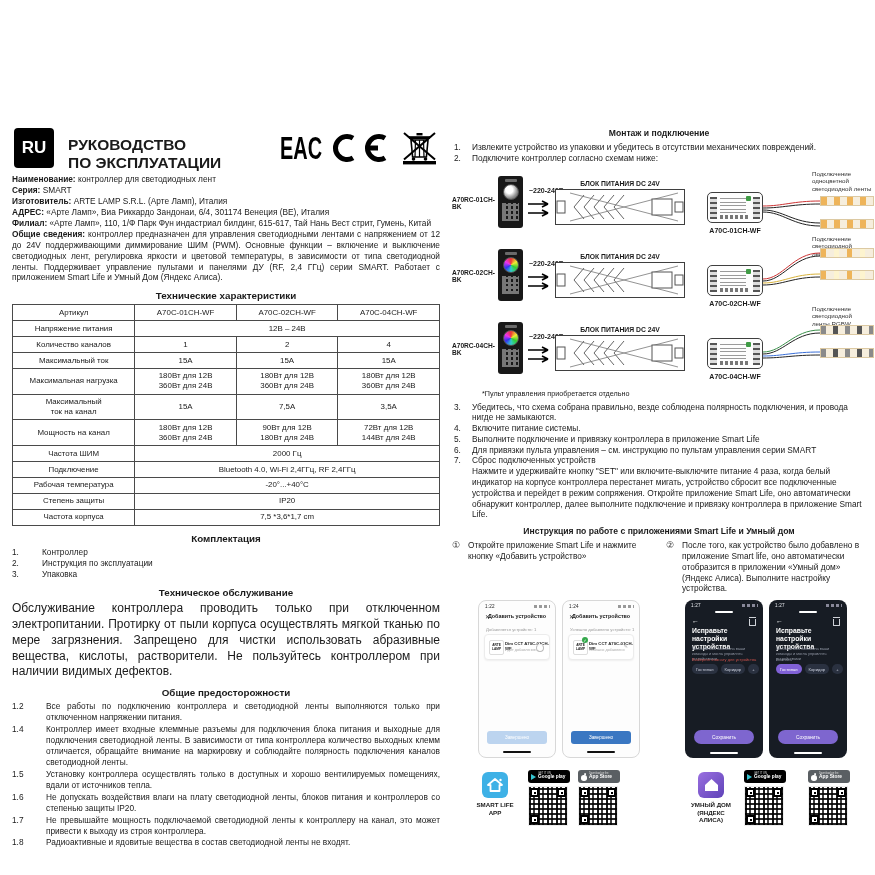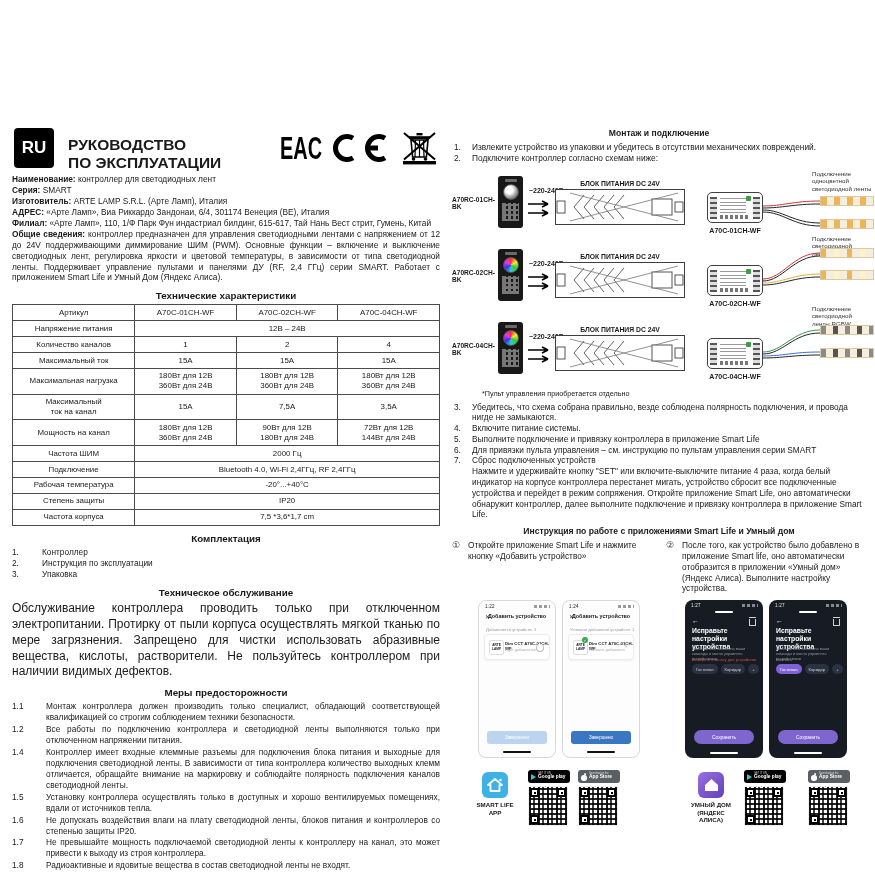--- a/index.html
+++ b/index.html
@@ -263,26 +263,22 @@
       </div>
       <div class="pkg-row">
         <span class="n">3.</span>
         <span class="t">Упаковка</span>
       </div>
     </div>
 
   <div class="sec-h">Техническое обслуживание</div>
   <div class="para">Обслуживание контроллера проводить только при отключенном электропитании. Протирку от пыли корпуса осуществлять мягкой тканью по мере загрязнения. Запрещено для чистки использовать абразивные вещества, кислоты, растворители. Не пользуйтесь контроллером при наличии видимых дефектов.</div>
 
-  <div class="sec-h">Меры предосторожности</div>
+  <div class="sec-h">Общие предосторожности</div>
   <div id="prec-list">
-      <div class="prec-row">
-        <span class="n">1.1</span>
-        <span class="t">Монтаж контроллера должен производить только специалист, обладающий соответствующей квалификацией со строгим  соблюдением техники безопасности.</span>
-      </div>
       <div class="prec-row">
         <span class="n">1.2</span>
         <span class="t">Все работы по подключению контроллера и светодиодной ленты выполняются только при отключенном напряжении питания.</span>
       </div>
       <div class="prec-row">
         <span class="n">1.4</span>
         <span class="t">Контроллер имеет входные клеммные разъемы для подключения блока питания и выходные для подключения светодиодной ленты. В зависимости от типа контроллера количество выходных клемм отличается, обращайте внимание на маркировку и соблюдайте полярность подключения каналов светодиодной ленты.</span>
       </div>
       <div class="prec-row">
         <span class="n">1.5</span>

